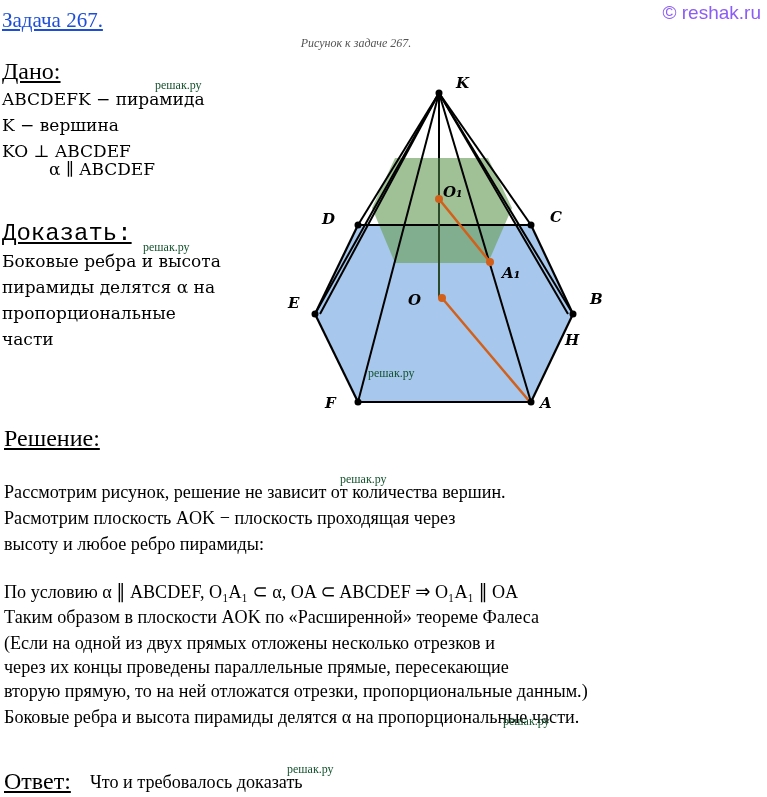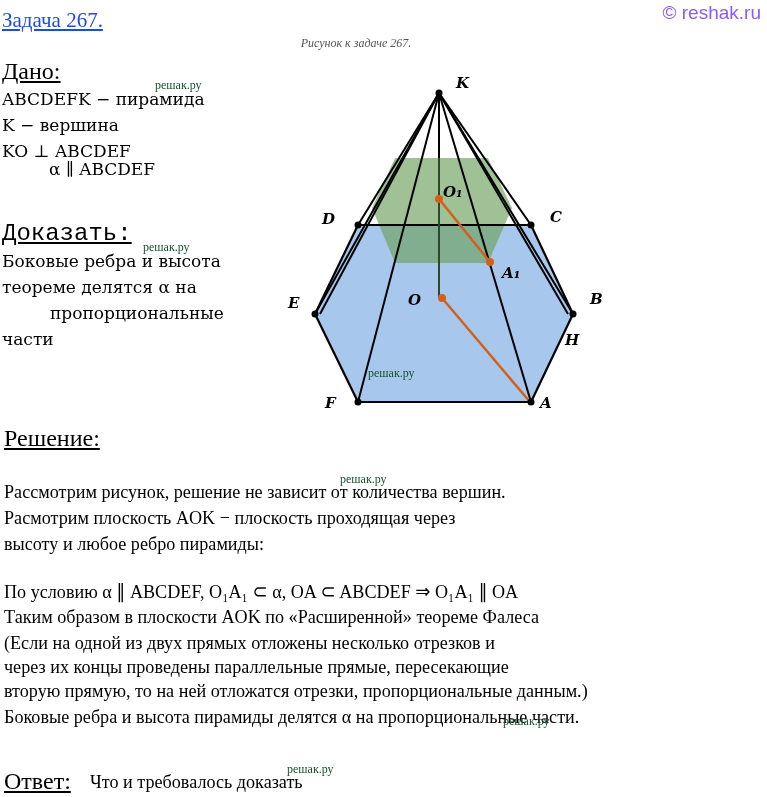--- a/index.html
+++ b/index.html
@@ -25,22 +25,22 @@
 <div class="abs caption">Рисунок к задаче 267.</div>
 
 <div class="abs heading" style="left:2px; top:58px;text-decoration:underline;">Дано:</div>
 <div class="abs txt" style="left:2px; top:86px;">ABCDEFK − пирамида</div>
 <div class="abs txt" style="left:2px; top:112px;">K − вершина</div>
 <div class="abs txt" style="left:2px; top:138px;">KO ⊥ ABCDEF</div>
 <div class="abs txt" style="left:2px; top:156px;margin-left:47px;">α ∥ ABCDEF</div>
 
 <div class="abs heading" style="left:2px; top:220px;font-family:Liberation Mono, monospace;">Доказать:</div>
 <div class="abs txt" style="left:2px; top:248px;">Боковые ребра и высота</div>
-<div class="abs txt" style="left:2px; top:274px;">теореме делятся α на</div>
-<div class="abs txt" style="left:2px; top:300px;margin-left:48px;"> пропорциональные</div>
+<div class="abs txt" style="left:2px; top:274px;">пирамиды делятся α на</div>
+<div class="abs txt" style="left:2px; top:300px;"> пропорциональные</div>
 <div class="abs txt" style="left:2px; top:326px;"> части</div>
 
 <svg class="abs" style="left:280px; top:60px;" width="330" height="360" viewBox="0 0 330 360">
 
   <polygon points="78,165 251,165 293,254 251,342 78,342 35,254" fill="#a7c8ec" stroke="none"></polygon>
 
   <polygon points="115,98 208,98 232,148 208,203 115,203 92,148" fill="#6d9f5e" fill-opacity="0.65" stroke="none"></polygon>
 
   <g stroke="#000" stroke-width="2.2" fill="none">
     <line x1="78" y1="165" x2="251" y2="165"></line>

